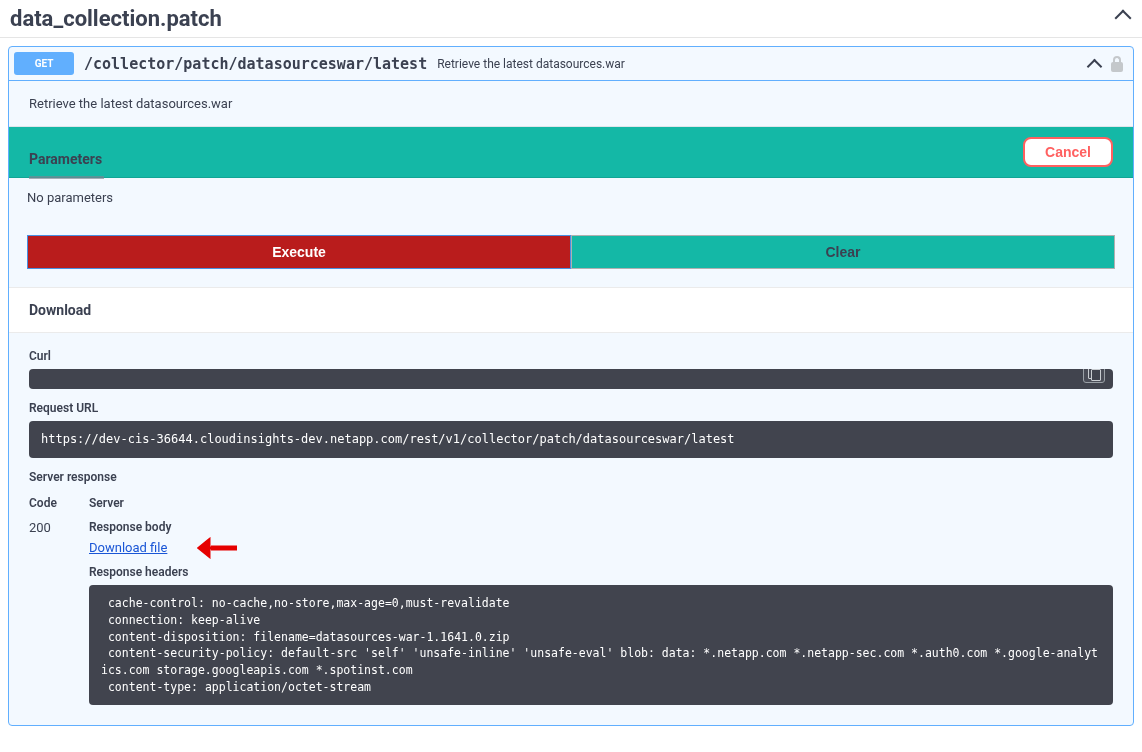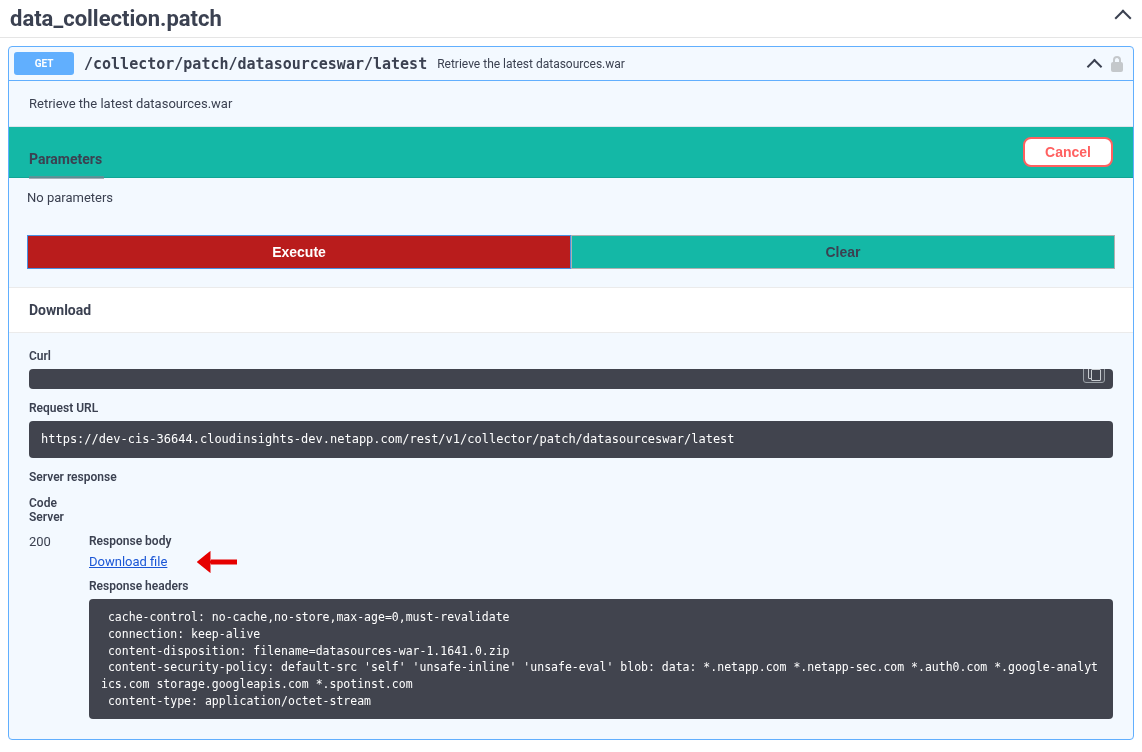--- a/index.html
+++ b/index.html
@@ -41,21 +41,21 @@
   .resp-body { padding: 16px 20px 20px; }
   .small-h { font-size: 12px; font-weight: 600; color: #3b4151; margin-bottom: 6px; }
 
   .code-block { position: relative; background: #41444e; color: #fff; border-radius: 4px; padding: 10px 12px; font-family: Menlo, Consolas, monospace; font-size: 12px; line-height: 1.45; margin-bottom: 12px; overflow-x: auto; }
   .code-block pre { white-space: pre-wrap; word-break: break-all; font-family: inherit; }
   .curl-green { color: #a6e22e; }
   .copy-btn { position: absolute; top: auto; bottom: 6px; right: 8px; width: 22px; height: 20px; border: 1px solid #9aa0a6; border-radius: 3px; cursor: pointer; background: rgba(255,255,255,0.05); }
   .copy-btn::before { content: ""; position: absolute; top: 3px; left: 4px; width: 8px; height: 10px; border: 1px solid #c8ccd0; border-radius: 1px; }
   .copy-btn::after { content: ""; position: absolute; top: 5px; left: 7px; width: 8px; height: 10px; border: 1px solid #c8ccd0; border-radius: 1px; background: #41444e; }
 
-  .resp-table-head { display: flex; font-size: 12px; font-weight: 600; padding: 6px 0 10px; flex-direction: column; }
+  .resp-table-head { display: flex; font-size: 12px; font-weight: 600; padding: 6px 0 10px; }
   .col-code { width: 60px; }
   .col-details { flex: 1; }
   .resp-row { display: flex; font-size: 13px; }
   .resp-row .code-val { width: 60px; }
   .resp-row .details-cell { flex: 1; }
   .body-h, .headers-h { font-size: 12px; font-weight: 600; margin: 0 0 6px 0; }
   .download-link { color: #1a56d6; text-decoration: underline; font-size: 13px; font-weight: 400; display: inline-block; margin-bottom: 10px; cursor: pointer; }
 
   .headers-block { background: #41444e; color: #fff; border-radius: 4px; padding: 10px 12px; font-family: Menlo, Consolas, monospace; font-size: 11.5px; line-height: 1.45; }
   .headers-block div { white-space: pre-wrap; word-break: break-all; }

